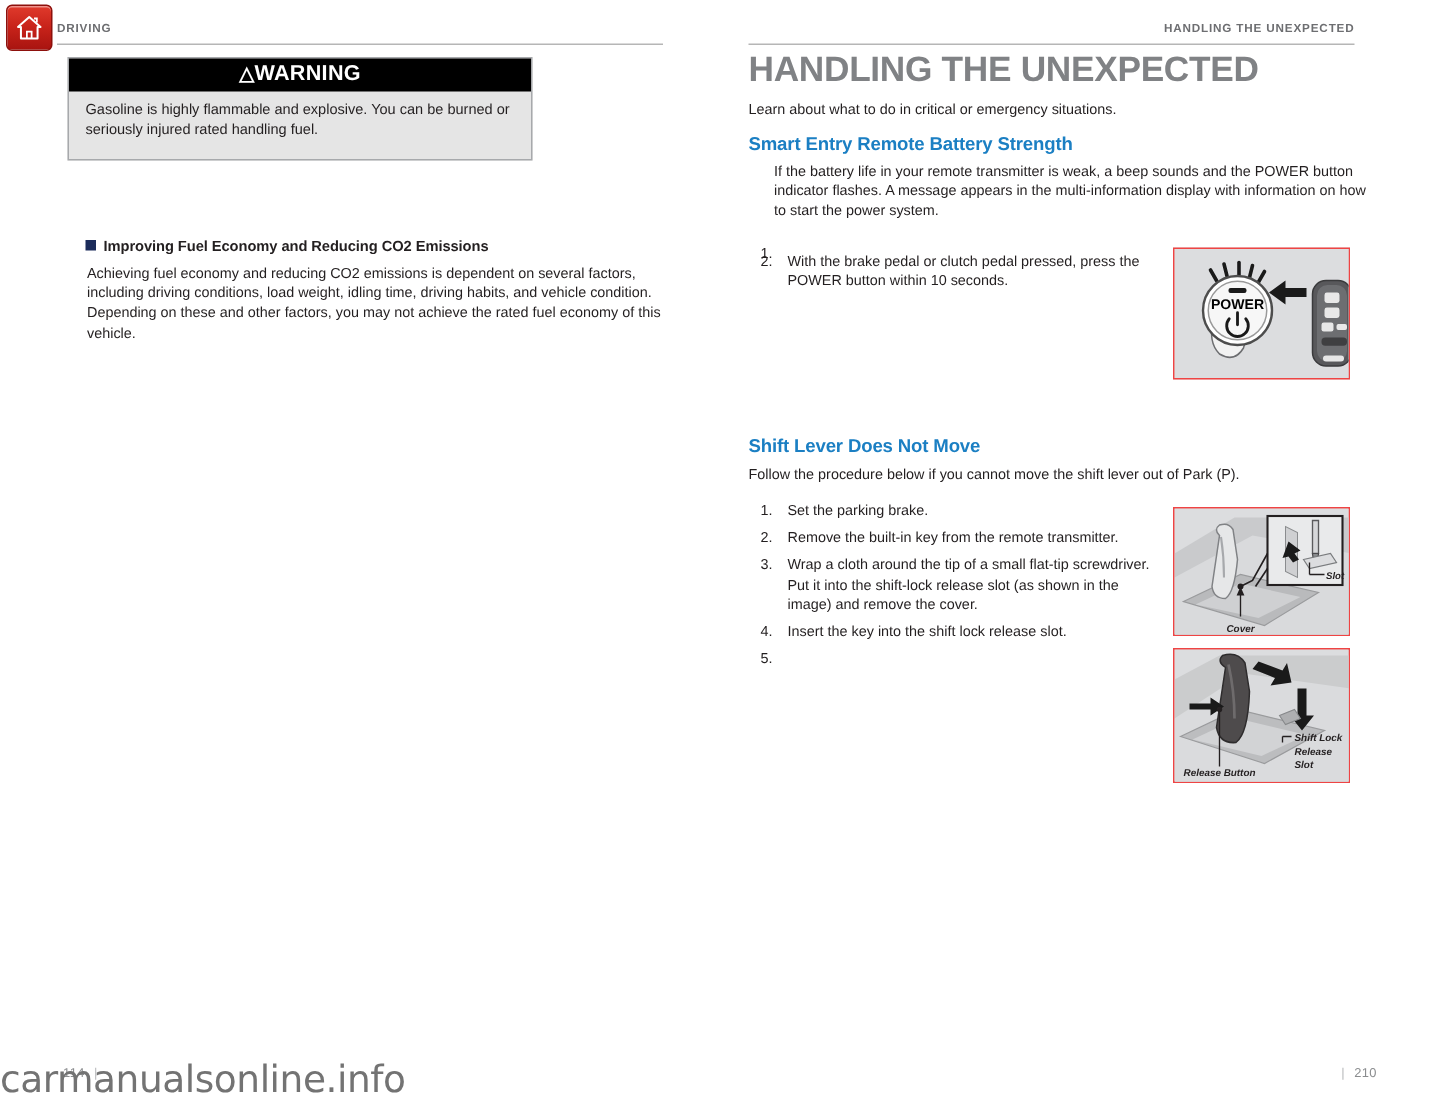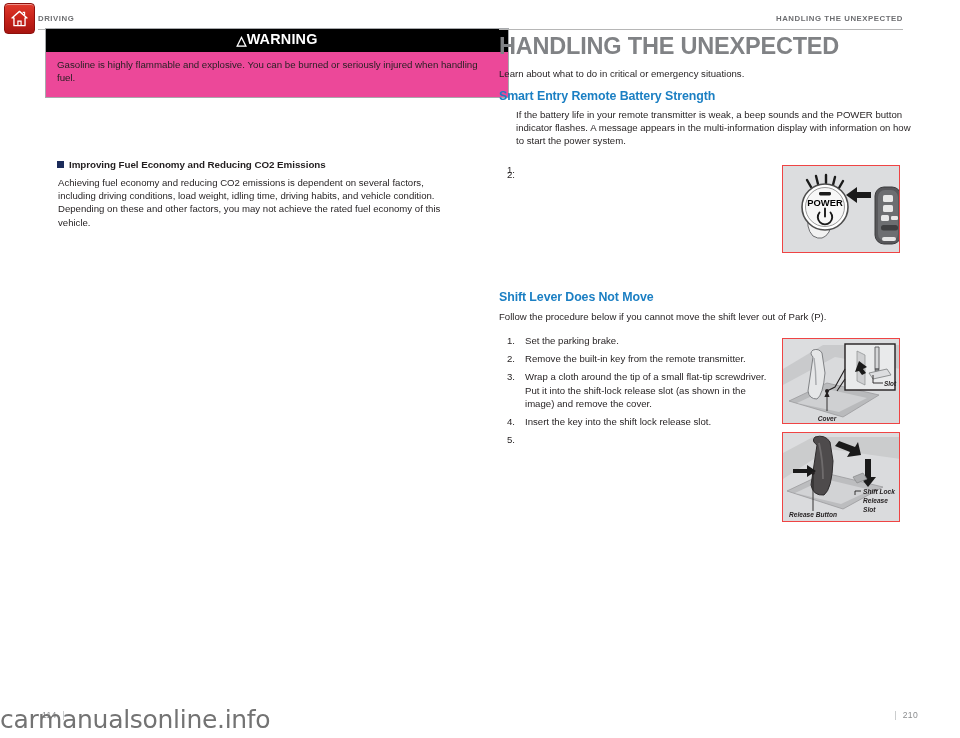--- a/index.html
+++ b/index.html
@@ -101,24 +101,24 @@
   .body-text {
     font-size: 9.6px;
     line-height: 13.2px;
     color: #231f20;
   }
 
   
   .warning-box {
     position: absolute;
     left: 7px;
-    top: 28px;
-    width: 464px;
+    top: 38px;
+    width: 310px;
     border: 1px solid #a7a9ac;
-    background: #ec4899;
+    background: #e5e5e5;
     box-sizing: border-box;
   }
   .warning-bar {
     background: #000000;
     color: #ffffff;
     text-align: center;
     font-size: 14.4px;
     font-weight: bold;
     letter-spacing: .2px;
     padding: 2px 0 3px 0;
@@ -247,21 +247,21 @@
 <div class="page page-left">
   <div class="col-inner">
 
     <div class="runhead left">DRIVING</div>
 
     <div class="warning-box">
       <div class="warning-bar">
         <span class="tri">△</span><span>WARNING</span>
       </div>
       <div class="warning-body">
-        <p>Gasoline is highly flammable and explosive. You can be burned or seriously injured when handling fuel.</p>
+        <p>Gasoline is highly flammable and explosive. You can be burned or seriously injured rated handling fuel.</p>
       </div>
     </div>
 
     <div class="sq-head">
       <span class="sq"></span><span>Improving Fuel Economy and Reducing CO2 Emissions</span>
     </div>
     <div class="sq-body body-text">Achieving fuel economy and reducing CO2 emissions is dependent on several factors, including driving conditions, load weight, idling time, driving habits, and vehicle condition. Depending on these and other factors, you may not achieve the rated fuel economy of this vehicle.</div>
 
   </div>
 
@@ -282,20 +282,21 @@
     <div class="blue-head" style="position:absolute;top:89px;left:0;width:404px;">Smart Entry Remote Battery Strength</div>
 
     <div class="body-text" style="position:absolute;top:108px;left:17px;width:404px;">If the battery life in your remote transmitter is weak, a beep sounds and the POWER button indicator flashes. A message appears in the multi-information display with information on how to start the power system.</div>
 
     <ol class="proc" style="position:absolute;top:163px;left:8px;width:262px;">
       <li>
         <span class="num">1.</span>
       </li>
       <li>
         <span class="num">2.</span>
+        <span>With the brake pedal or clutch pedal pressed, press the POWER button within 10 seconds.</span>
       </li>
     </ol>
 
     <div class="illus" style="left:283px;top:165px;width:118px;height:88px;">
       <svg width="118" height="88" viewBox="0 0 118 88">
         <rect x="0" y="0" width="118" height="88" fill="#dcdddf"></rect>
 
         <path d="M26 46 Q22 62 30 70 Q40 76 46 66 L50 52 Z" fill="#f2f2f2" stroke="#6d6e71" stroke-width="1"></path>
 
         <g stroke="#1a1a1a" stroke-width="2.4" stroke-linecap="round">

